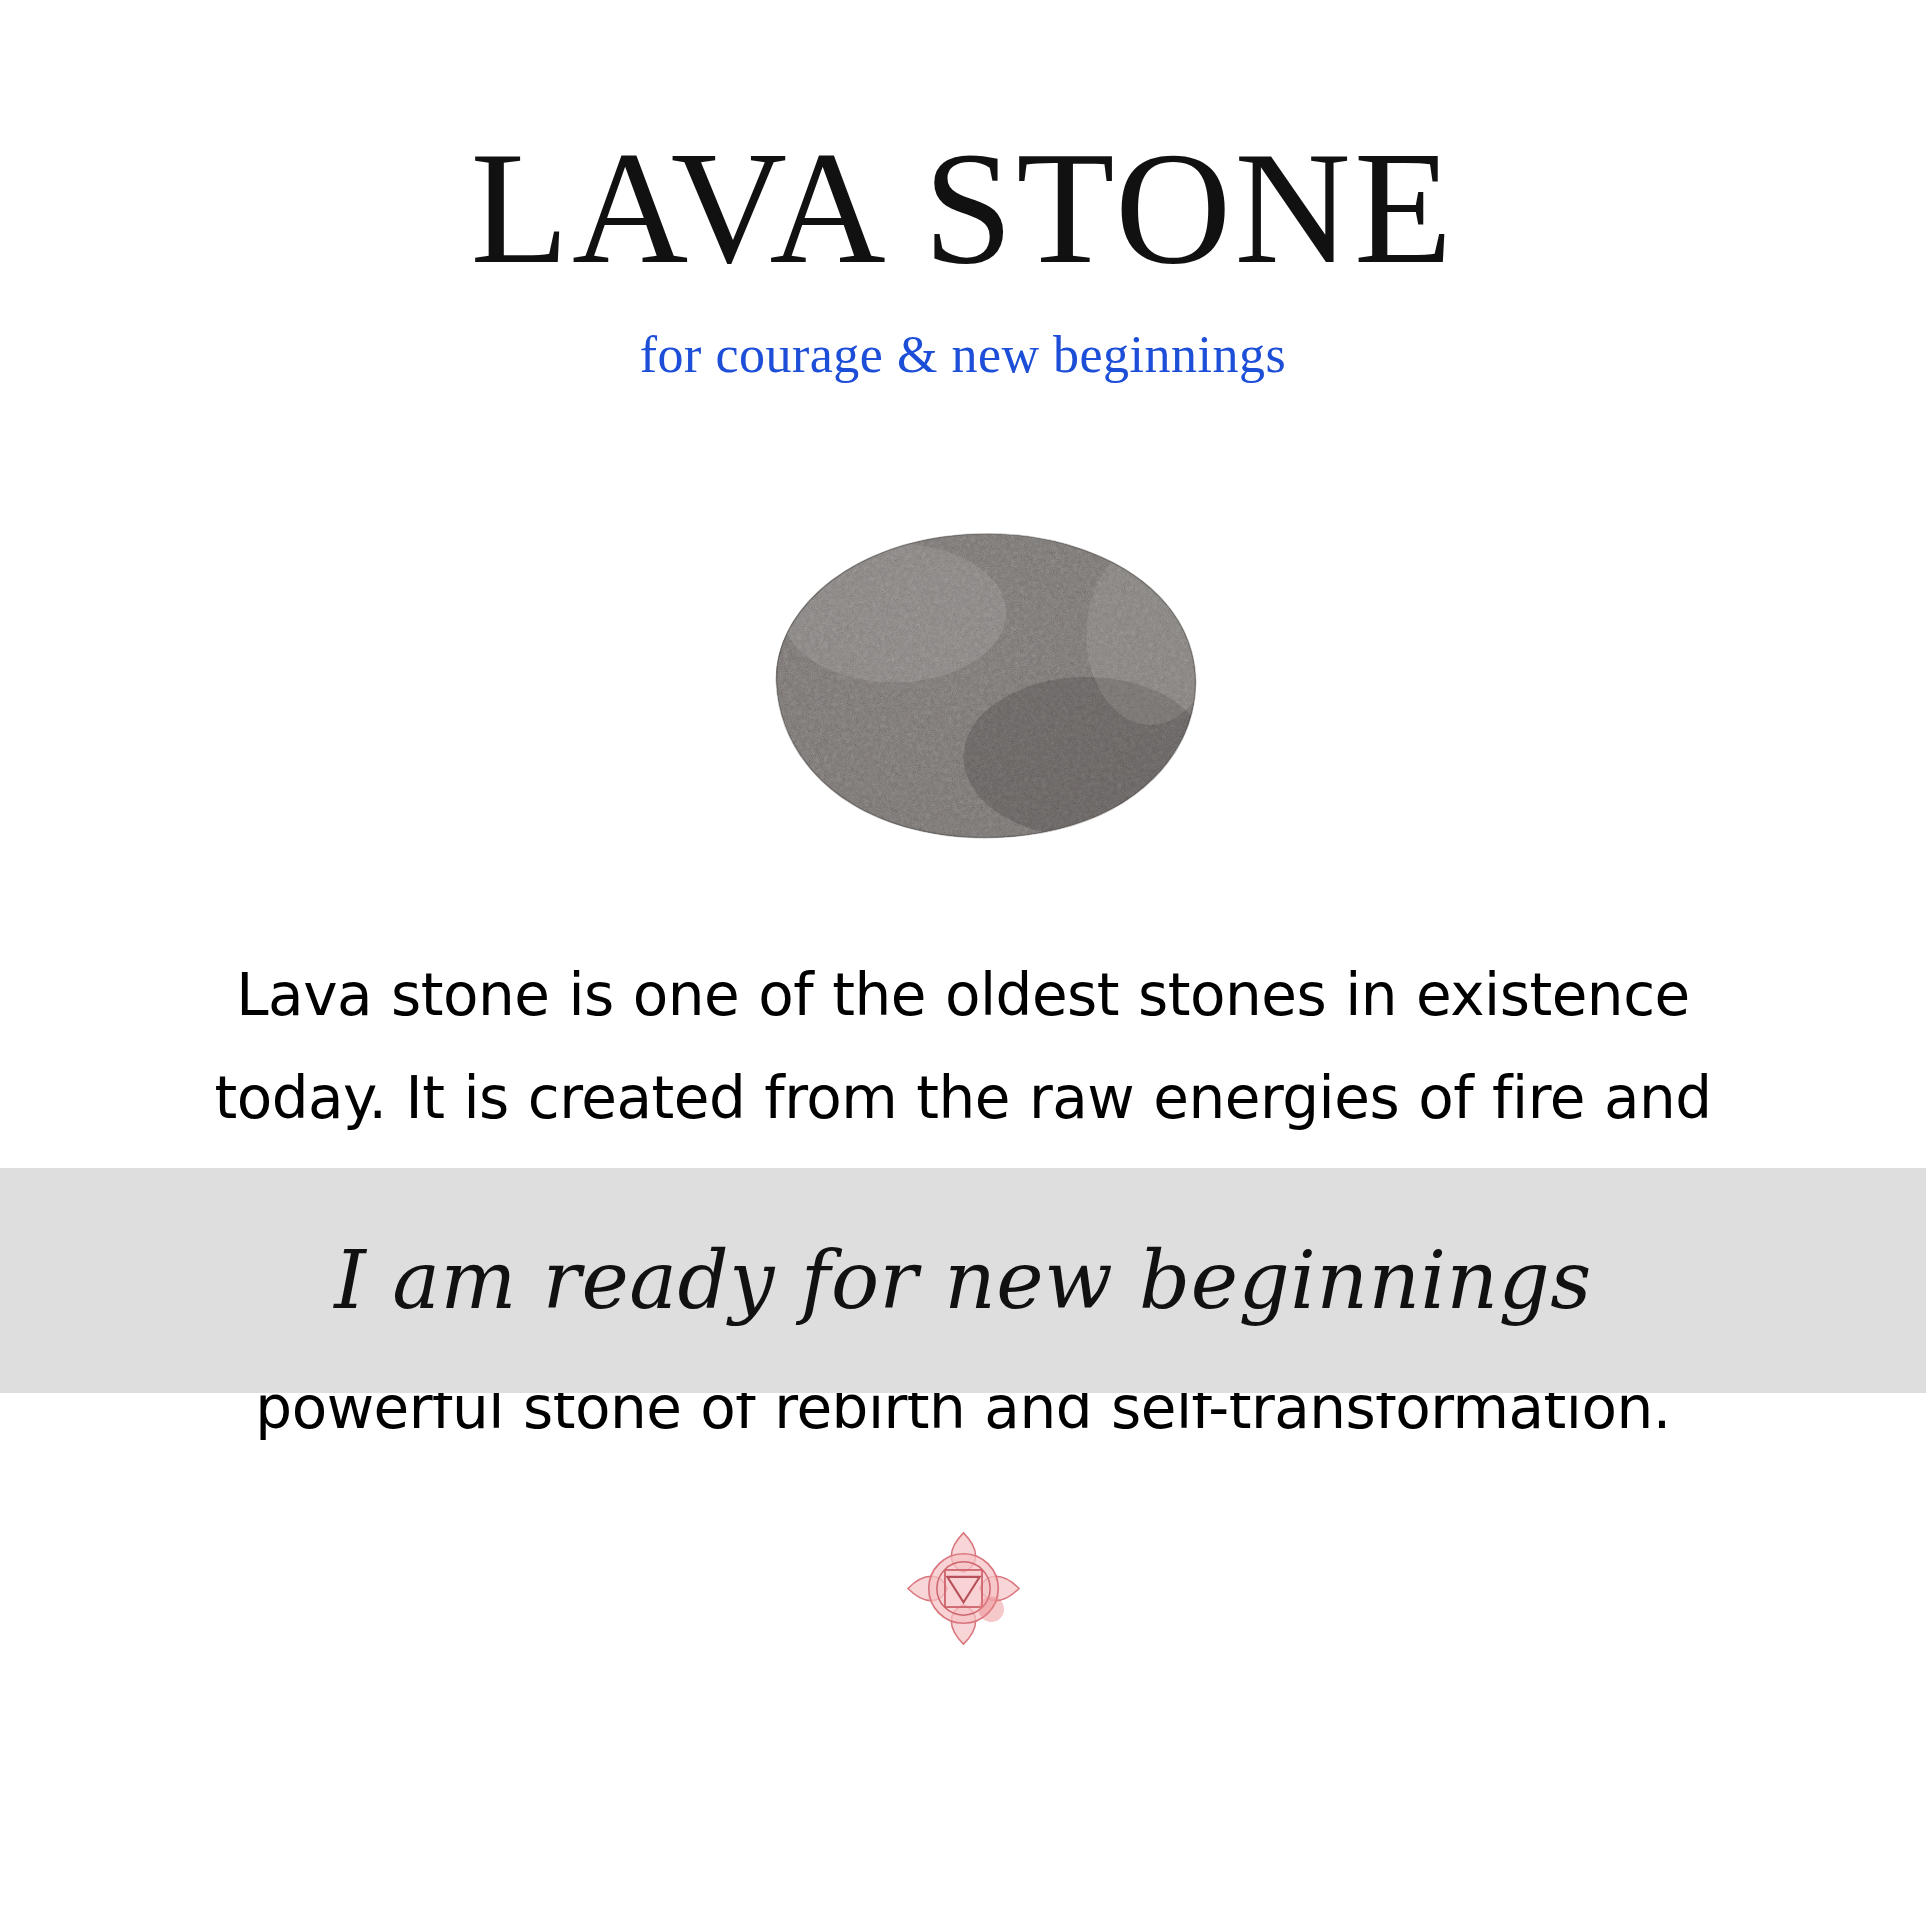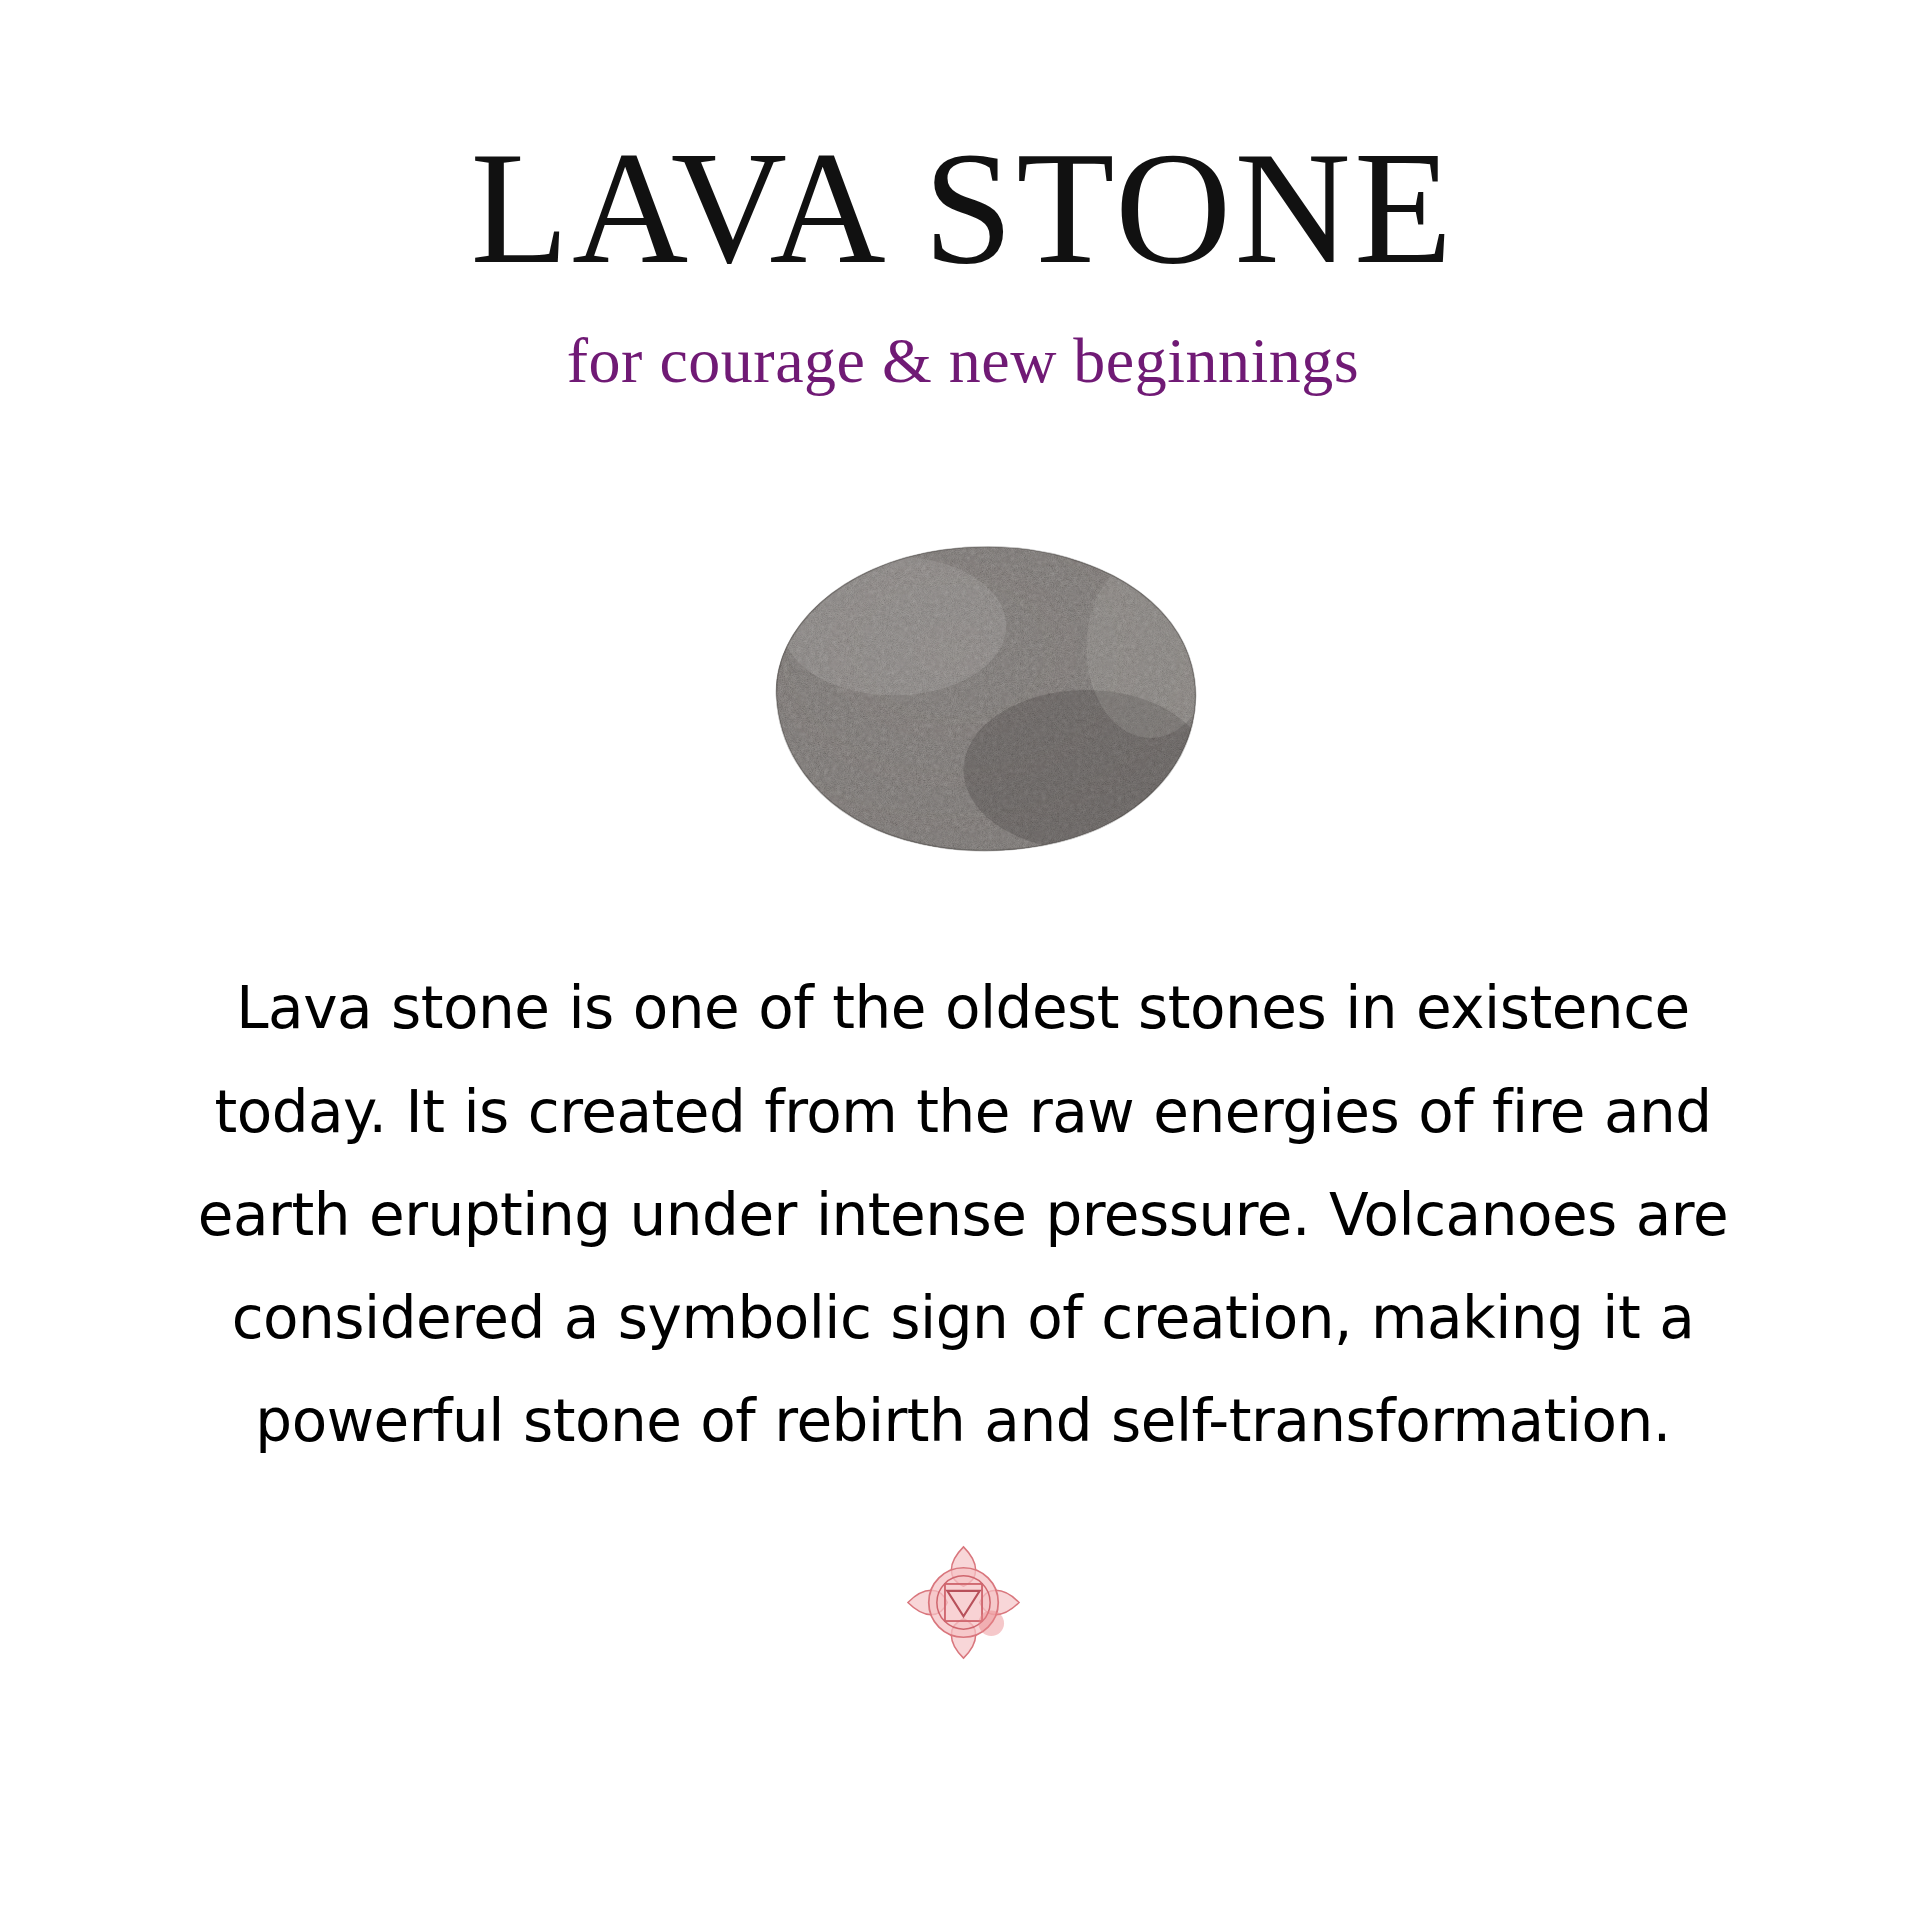--- a/index.html
+++ b/index.html
@@ -34,24 +34,24 @@
     letter-spacing: 3.2px;
     color: #111111;
     text-align: center;
     white-space: nowrap;
   }
 
   .subtitle {
     margin-top: 37px;
     font-family: "Liberation Serif", serif;
     font-weight: 400;
-    font-size: 64px;
+    font-size: 52px;
     line-height: 1.1;
     letter-spacing: 0.5px;
-    color: #701a75;
+    color: #1d4ed8;
     text-align: center;
     white-space: nowrap;
   }
 
   
   .stone-wrap {
     margin-top: 123px;
     width: 562px;
     height: 364px;
     display: flex;
@@ -186,15 +186,18 @@
         <path d="M108 60 C 94 46, 80 46, 74 60 C 80 74, 94 74, 108 60 Z"></path>
       </g>
       <circle cx="60" cy="60" r="30" fill="#f6c3c5" fill-opacity="0.75" stroke="#d9767d" stroke-width="1.5"></circle>
       <circle cx="60" cy="60" r="23" fill="none" stroke="#cf666e" stroke-width="1.3"></circle>
       <rect x="44" y="44" width="32" height="32" fill="none" stroke="#cf666e" stroke-width="1.6"></rect>
       <path d="M46 50 L74 50 L60 72 Z" fill="none" stroke="#b8505a" stroke-width="1.8"></path>
       <circle cx="84" cy="78" r="11" fill="#e8848a" fill-opacity="0.45" stroke="none"></circle>
     </svg>
   </div>
 
+  <div class="footer">
+    <div class="affirmation">I am ready for new beginnings</div>
+  </div>
 
 </div>
 
 
 </body></html>

